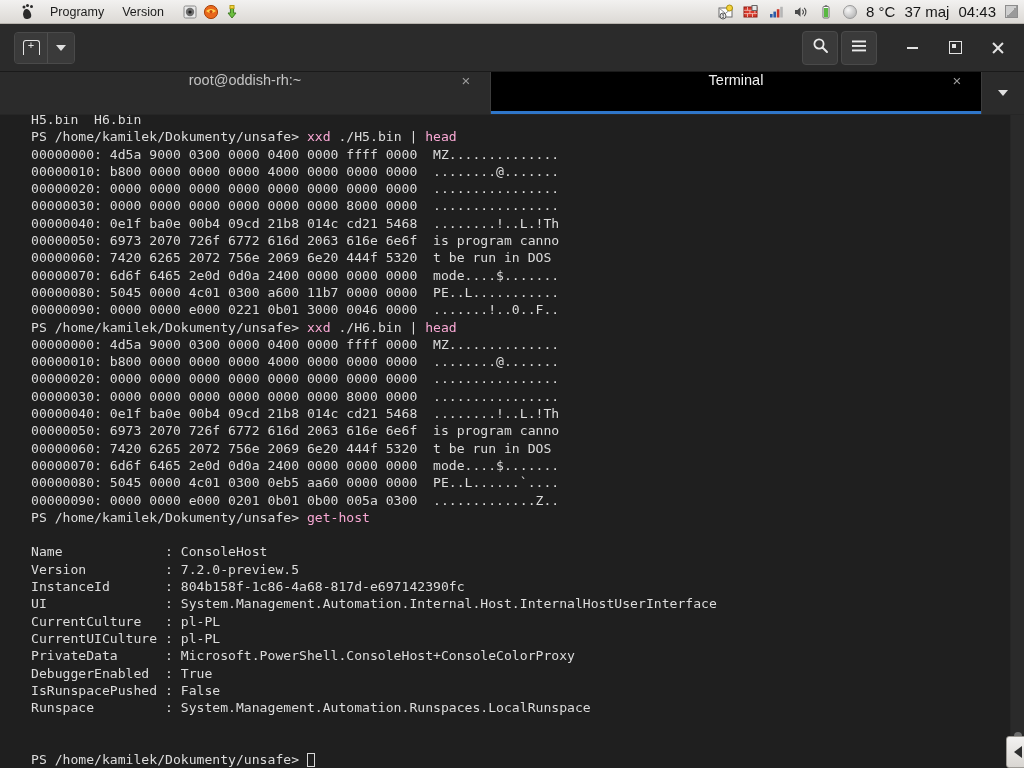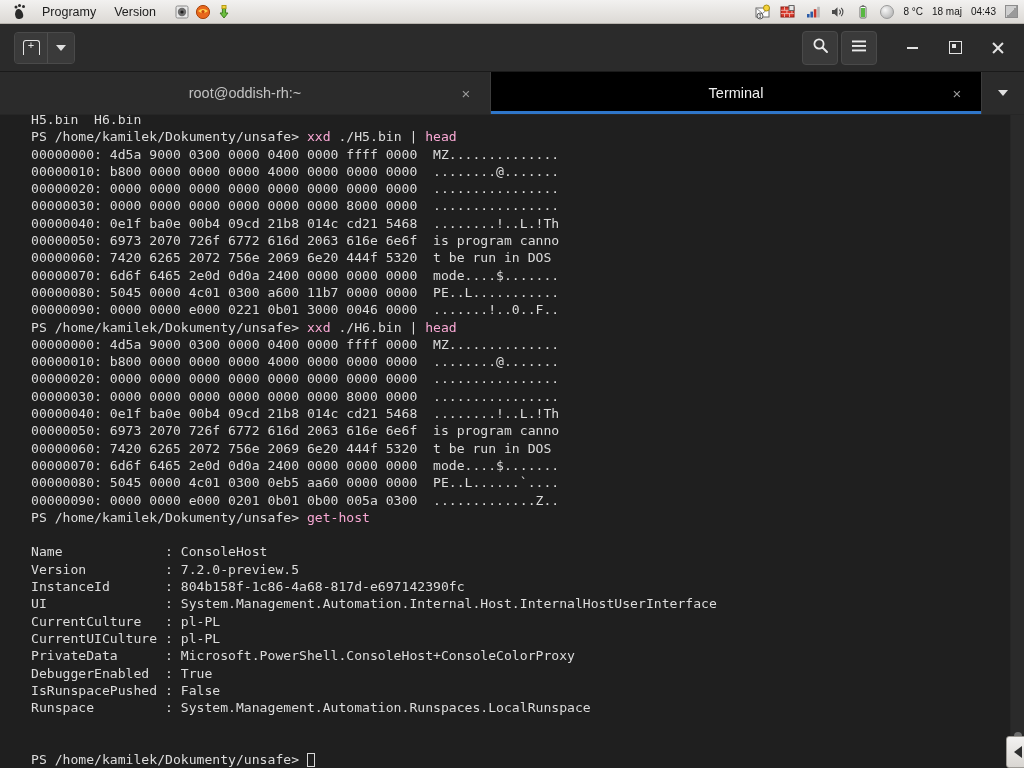--- a/index.html
+++ b/index.html
@@ -19,21 +19,21 @@
     width: 1024px;
     height: 24px;
     background: linear-gradient(to bottom, #f2f1f0 0%, #e6e4e1 55%, #dcd9d5 100%);
     border-bottom: 1px solid #b8b4ae;
     display: flex;
     align-items: center;
     box-sizing: border-box;
     font-size: 12.5px;
     color: #1c1c1c;
   }
-  .panel-left { display: flex; align-items: center; gap: 10px; padding-left: 12px; }
+  .panel-left { display: flex; align-items: center; gap: 10px; padding-left: 20px; }
   .panel-right { margin-left: auto; display: flex; align-items: center; gap: 9px; padding-right: 6px; }
   .panel-menu { padding: 1px 4px; cursor: default; }
   .foot-icon { width: 16px; height: 16px; display: inline-block; position: relative; }
   .foot-icon::before {
     content: "";
     position: absolute; left: 3px; top: 5px;
     width: 8px; height: 10px;
     background: #2a2a2a;
     border-radius: 50% 50% 45% 45% / 60% 60% 40% 40%;
     transform: rotate(-12deg);
@@ -49,21 +49,21 @@
   .tray-icons { display: flex; align-items: center; gap: 5px; margin-left: 4px; }
   .tray-ico { width: 16px; height: 16px; display: inline-block; }
 
   .pnl-icon { width: 16px; height: 16px; display: inline-block; position: relative; }
   .weather-dot {
     width: 12px; height: 12px; border-radius: 50%;
     background: radial-gradient(circle at 35% 33%, #f7f7f7, #c7c7c7 60%, #a8a8a8);
     border: 1px solid #9a9a9a;
     display: inline-block;
   }
-  .panel-text { font-size: 10px; color: #161616; white-space: nowrap; }
+  .panel-text { font-size: 15px; color: #161616; white-space: nowrap; }
   .mini-square {
     width: 11px; height: 11px;
     background: linear-gradient(135deg, #cfcfcf 50%, #9a9a9a 50%);
     border: 1px solid #8d8d8d;
     display: inline-block;
   }
 
   
   .window {
     position: absolute;
@@ -168,21 +168,21 @@
     height: 42px;
     background: #303030;
     display: flex;
     align-items: stretch;
     flex: 0 0 42px;
     border-bottom: 1px solid #262626;
   }
   .tab {
     flex: 1 1 0;
     display: flex;
-    align-items: center;
+    align-items: flex-start;
     justify-content: center;
     position: relative;
     color: #cfcfcf;
     font-size: 14.5px;
     cursor: default;
     background: #303030;
     border-right: 1px solid #3c3c3c;
   }
   .tab.inactive { background: #2b2b2b; color: #c3c3c3; }
   .tab.active { background: #000000; color: #f0f0f0; }
@@ -342,21 +342,21 @@
     </span>
     <span class="pnl-icon">
       <svg width="16" height="16" viewBox="0 0 16 16">
         <rect x="5" y="2.5" width="6" height="11.5" rx="1" fill="#ffffff" stroke="#6f6f6f"></rect>
         <rect x="6.8" y="1.2" width="2.4" height="1.5" fill="#6f6f6f"></rect>
         <rect x="6" y="4" width="4" height="9.2" fill="#59b842"></rect>
       </svg>
     </span>
     <span class="weather-dot"></span>
     <span class="panel-text">8 °C</span>
-    <span class="panel-text">18 maj</span>
+    <span class="panel-text">37 maj</span>
     <span class="panel-text">04:43</span>
     <span class="mini-square"></span>
   </div>
 </div>
 
 <div class="window">
 
   <div class="titlebar">
     <div class="newtab-group">
       <div class="newtab-btn">

